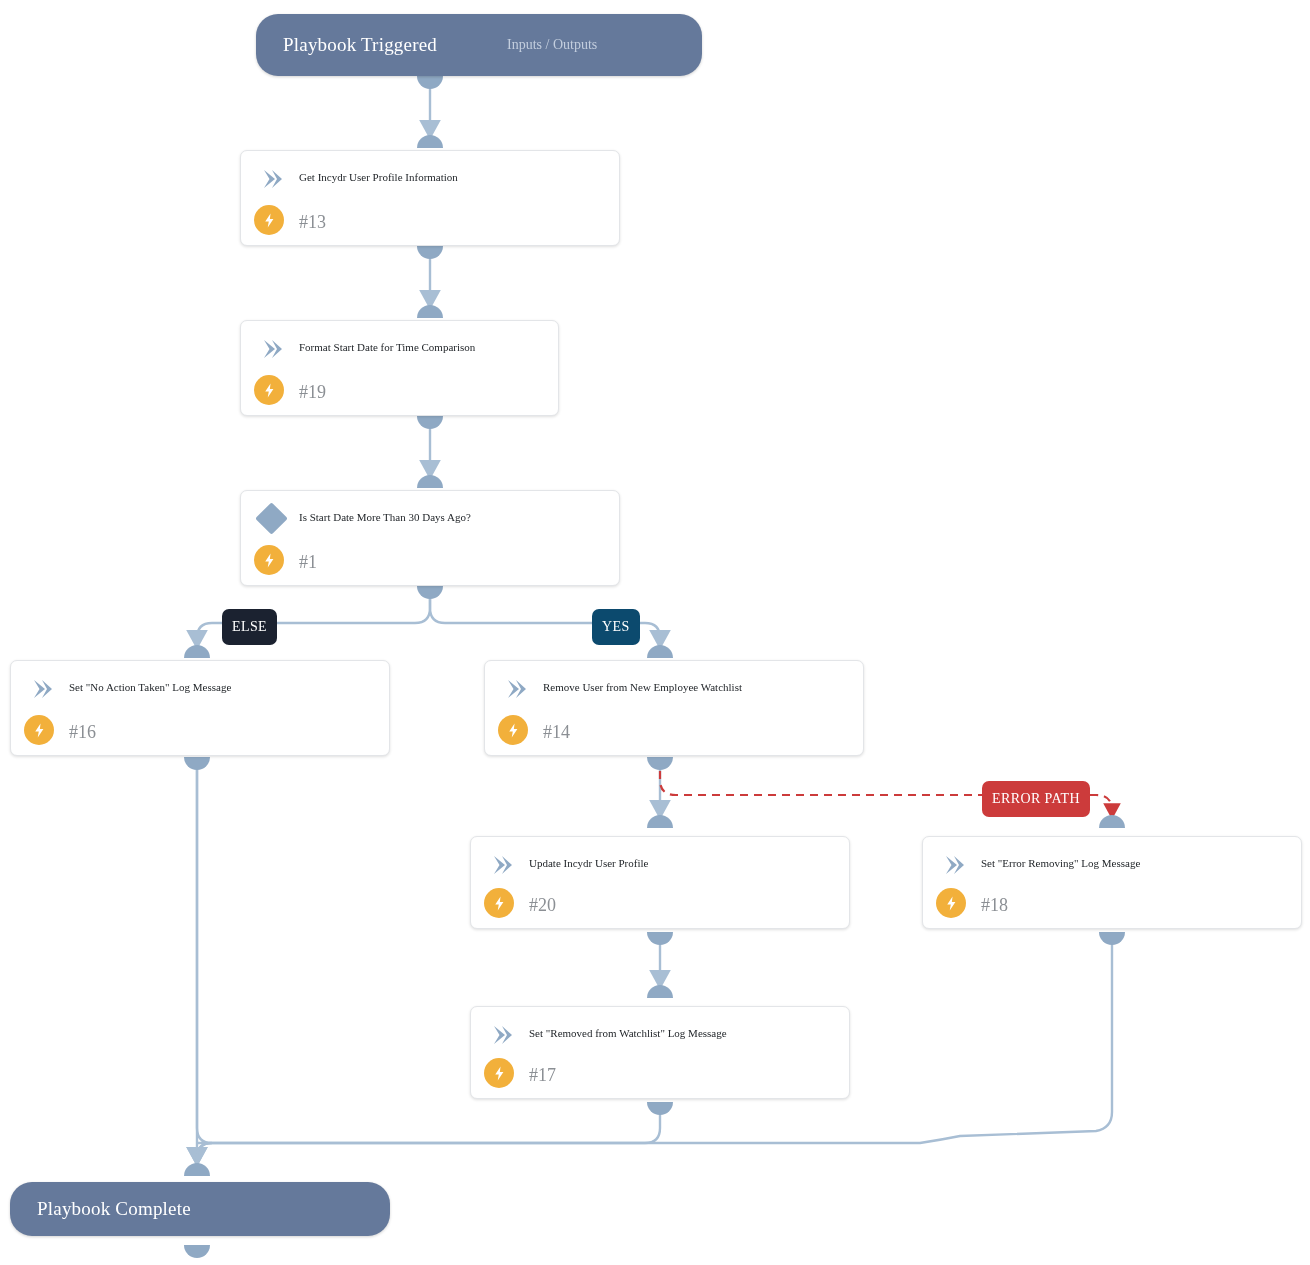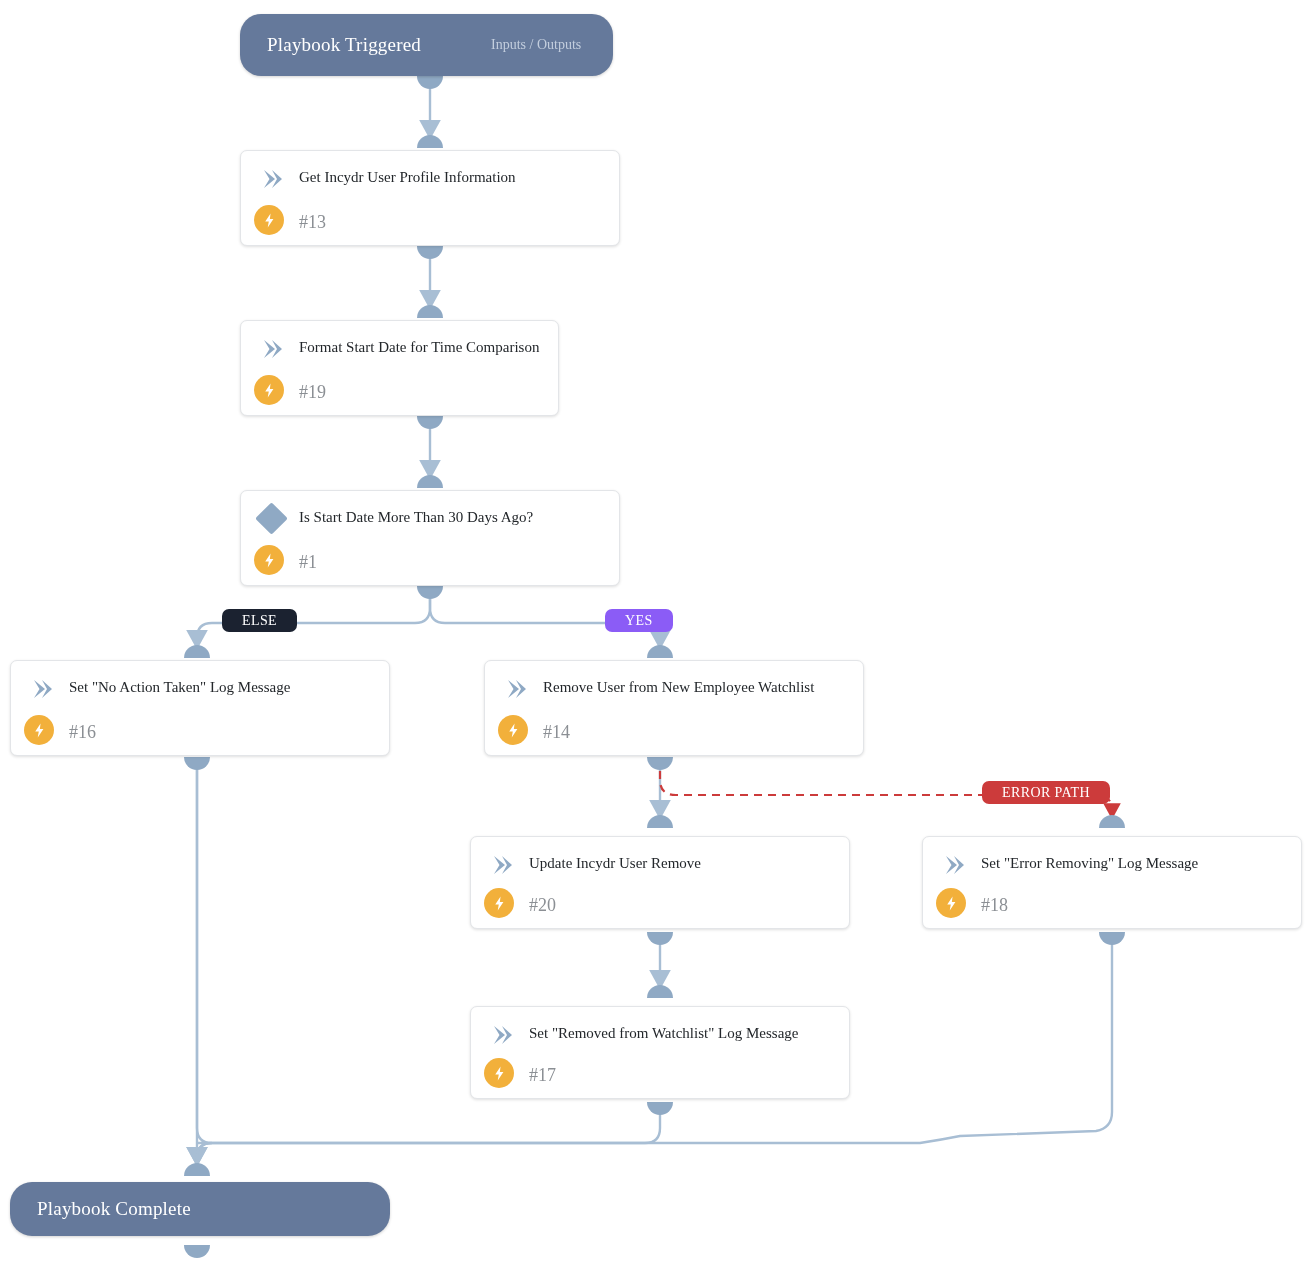--- a/index.html
+++ b/index.html
@@ -52,21 +52,21 @@
     background: #ffffff;
     border: 1px solid #e3e5e8;
     border-radius: 7px;
     box-shadow: 0 1px 3px rgba(0,0,0,0.13);
   }
   .card-title {
     position: absolute;
     left: 58px;
     top: 14px;
     right: 16px;
-    font-size: 15px;
+    font-size: 11px;
     line-height: 25px;
     color: #23272b;
   }
   .card-num {
     position: absolute;
     left: 58px;
     bottom: 12px;
     font-size: 18px;
     color: #8b8f94;
   }
@@ -100,33 +100,33 @@
     border-radius: 50%;
     background: #f2b03b;
     display: flex;
     align-items: center;
     justify-content: center;
   }
 
   
   .branch-label {
     position: absolute;
-    height: 23px;
-    padding: 0 20px;
+    height: 36px;
+    padding: 0 10px;
     border-radius: 7px;
     display: flex;
     align-items: center;
     justify-content: center;
     font-size: 14px;
     color: #ffffff;
     letter-spacing: 0.4px;
     white-space: nowrap;
   }
   .lbl-else { background: #1b2230; }
-  .lbl-yes  { background: #8b5cf6; margin-left: 13px; }
+  .lbl-yes  { background: #0c4a6e; }
   .lbl-err  { background: #cc3b3b; }
 </style>
 </head>
 <body>
 
 <div id="canvas">
 
   <svg id="edges" viewBox="0 0 1310 1265" width="1310" height="1265">
     <defs>
       <marker id="arrow" viewBox="0 0 12 12" refX="10" refY="6" markerWidth="9" markerHeight="9" orient="auto-start-reverse">
@@ -193,21 +193,21 @@
       <path d="M 647 1102 A 13 13 0 0 0 673 1102 Z"></path>
 
       <path d="M 1099 828 A 13 13 0 0 1 1125 828 Z"></path>
       <path d="M 1099 932 A 13 13 0 0 0 1125 932 Z"></path>
 
       <path d="M 184 1176 A 13 13 0 0 1 210 1176 Z"></path>
       <path d="M 184 1245 A 13 13 0 0 0 210 1245 Z"></path>
     </g>
   </svg>
 
-  <div class="pill" style="left:240px; top:14px; width:373px; height:62px;border-radius:21px;">
+  <div class="pill" style="left:256px; top:14px; width:446px; height:62px;">
     <span class="pill-title" style="margin-left:27px;">Playbook Triggered</span>
     <span class="pill-sub" style="margin-left:70px;">Inputs / Outputs</span>
   </div>
 
   <div class="card" style="left:240px; top:150px; width:380px; height:96px;">
     <svg class="ico-chevron" viewBox="0 0 22 20">
       <path d="M 3 1 L 14 10 L 3 19 L 8.5 10 Z" fill="#8fa9c4"></path>
       <path d="M 11 1 L 21 10 L 11 19 L 16 10 Z" fill="#8fa9c4"></path>
     </svg>
     <div class="card-title">Get Incydr User Profile Information</div>
@@ -274,21 +274,21 @@
       </svg>
     </div>
     <div class="card-num">#14</div>
   </div>
 
   <div class="card" style="left:470px; top:836px; width:380px; height:93px;">
     <svg class="ico-chevron" viewBox="0 0 22 20">
       <path d="M 3 1 L 14 10 L 3 19 L 8.5 10 Z" fill="#8fa9c4"></path>
       <path d="M 11 1 L 21 10 L 11 19 L 16 10 Z" fill="#8fa9c4"></path>
     </svg>
-    <div class="card-title">Update Incydr User Remove</div>
+    <div class="card-title">Update Incydr User Profile</div>
     <div class="badge">
       <svg viewBox="0 0 24 24" width="17" height="17">
         <path d="M 13.5 2 L 6 13.5 L 11 13.5 L 9.5 22 L 17.5 10 L 12.5 10 Z" fill="#ffffff"></path>
       </svg>
     </div>
     <div class="card-num">#20</div>
   </div>
 
   <div class="card" style="left:922px; top:836px; width:380px; height:93px;">
     <svg class="ico-chevron" viewBox="0 0 22 20">

